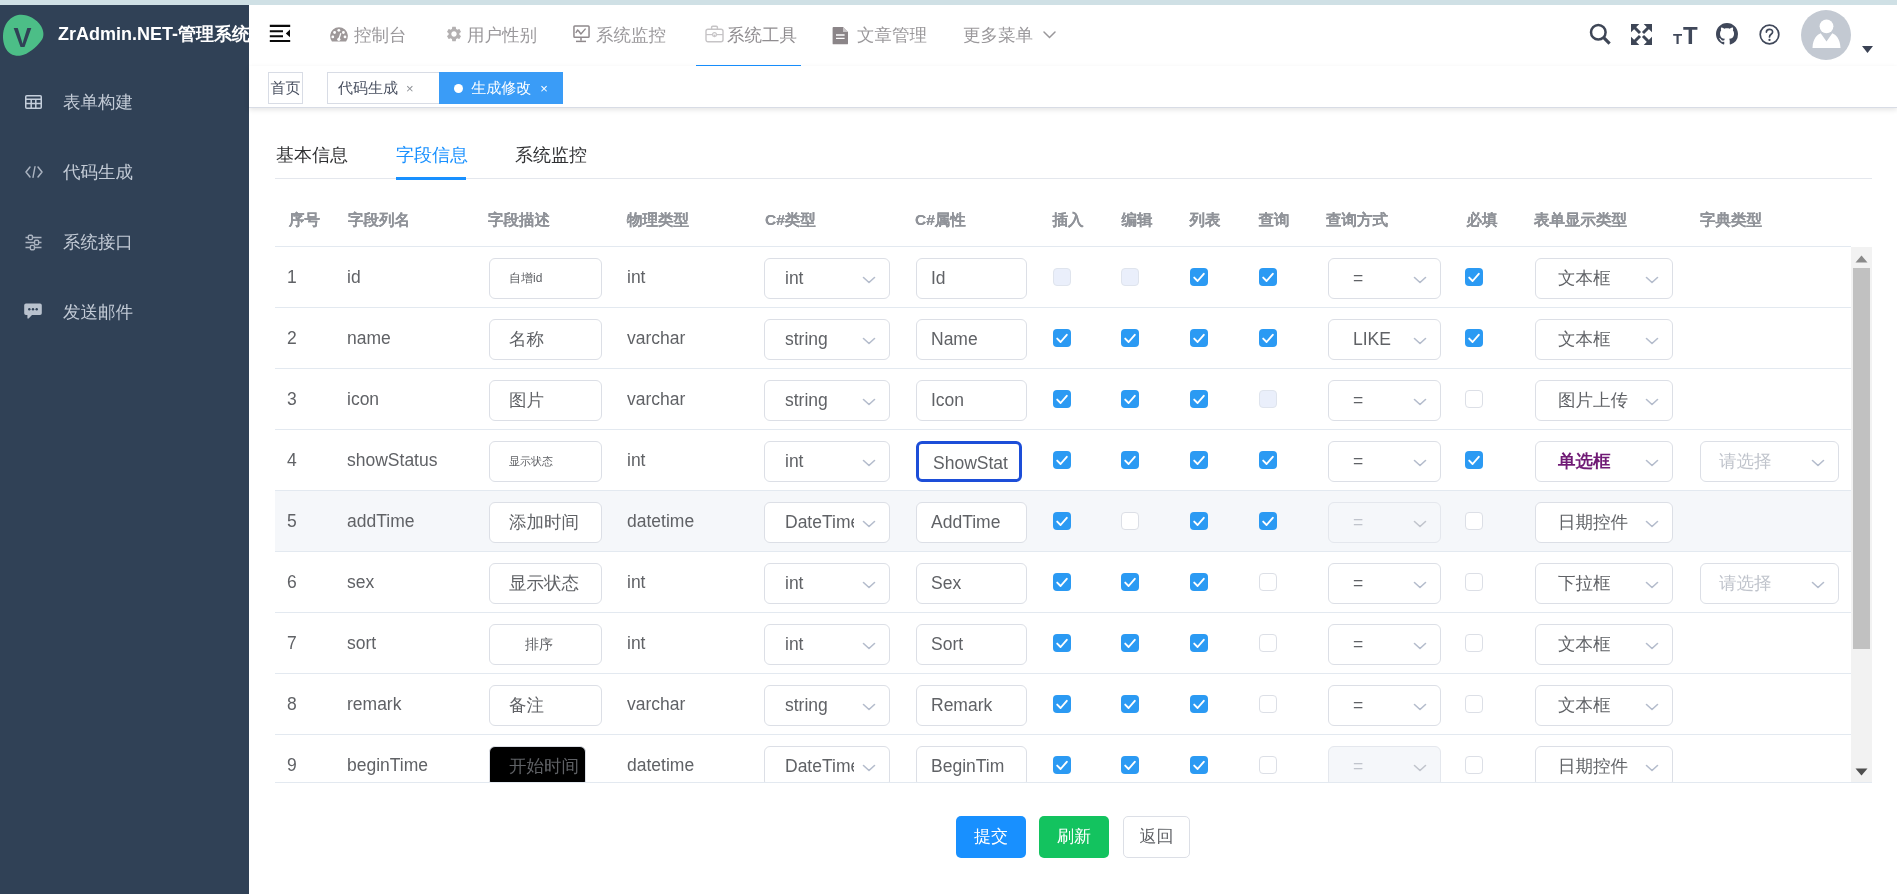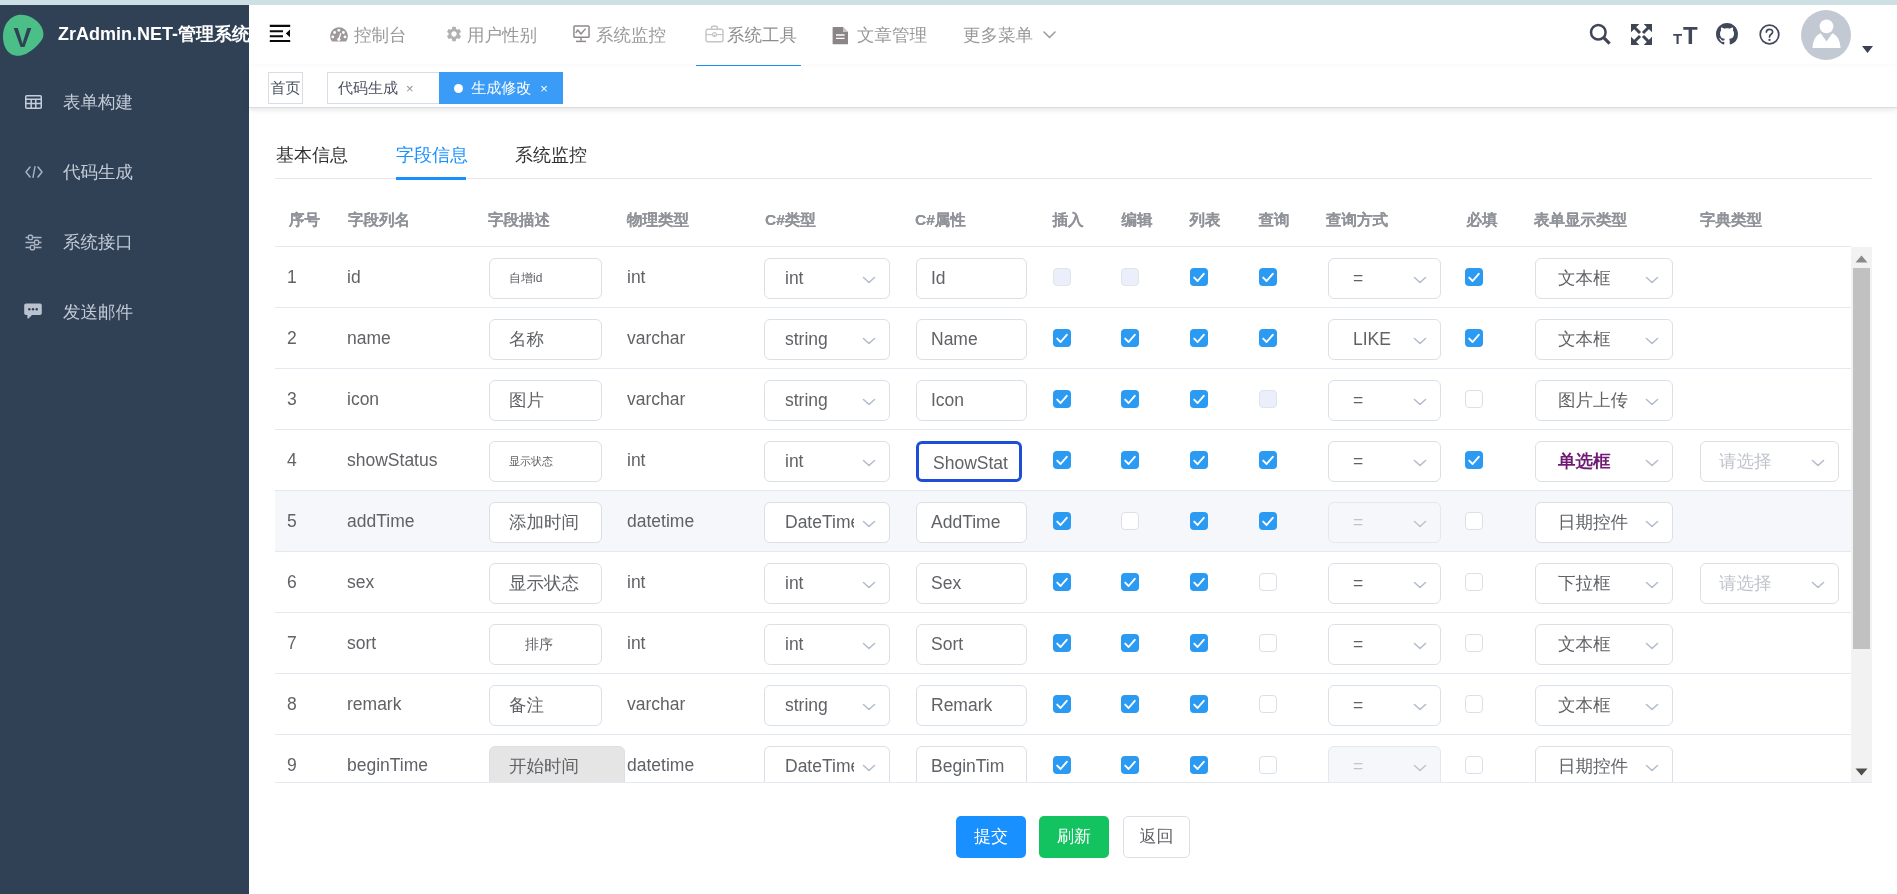--- a/index.html
+++ b/index.html
@@ -565,21 +565,21 @@
       <div class="abs" style="left:1260px;top:439px;width:138px;height:41px;background:#fff;border:1px solid #dcdfe6;border-radius:6px;box-sizing:border-box">
         <div style="position:absolute;left:22px;top:0;height:39px;line-height:39px;font-size:17.5px;color:#606266;white-space:nowrap;">文本框</div>
         <div style="position:absolute;right:13px;top:17px">
           <svg width="14" height="8" viewBox="0 0 14 8" style="display:block">
             <path d="M1.5 1.5 L7 6.5 L12.5 1.5" stroke="#b4bccc" stroke-width="1.6" fill="none" stroke-linecap="round" stroke-linejoin="round"></path>
           </svg>
         </div>
       </div>
       <div class="abs" style="left:12px;top:507px;height:24px;line-height:24px;font-size:17.5px;color:#606266;white-space:nowrap">9</div>
       <div class="abs" style="left:72px;top:507px;height:24px;line-height:24px;font-size:17.5px;color:#606266;white-space:nowrap">beginTime</div>
-      <div class="abs" style="left:214px;top:500px;width:136px;height:41px;background:#e5e5e5;border:1px solid #dcdfe6;border-radius:6px;box-sizing:border-box">
+      <div class="abs" style="left:214px;top:500px;width:97px;height:41px;background:#000000;border:1px solid #dcdfe6;border-radius:6px;box-sizing:border-box">
         <div style="position:absolute;left:19px;top:0;height:39px;line-height:39px;font-size:17.5px;color:#606266;white-space:nowrap">开始时间</div>
       </div>
       <div class="abs" style="left:352px;top:507px;height:24px;line-height:24px;font-size:17.5px;color:#606266;white-space:nowrap">datetime</div>
       <div class="abs" style="left:489px;top:500px;width:126px;height:41px;background:#fff;border:1px solid #dcdfe6;border-radius:6px;box-sizing:border-box">
         <div style="position:absolute;left:20px;top:0;height:39px;line-height:39px;font-size:17.5px;color:#606266;width:69px;overflow:hidden;white-space:nowrap;">DateTime</div>
         <div style="position:absolute;right:13px;top:17px">
           <svg width="14" height="8" viewBox="0 0 14 8" style="display:block">
             <path d="M1.5 1.5 L7 6.5 L12.5 1.5" stroke="#b4bccc" stroke-width="1.6" fill="none" stroke-linecap="round" stroke-linejoin="round"></path>
           </svg>
         </div>

